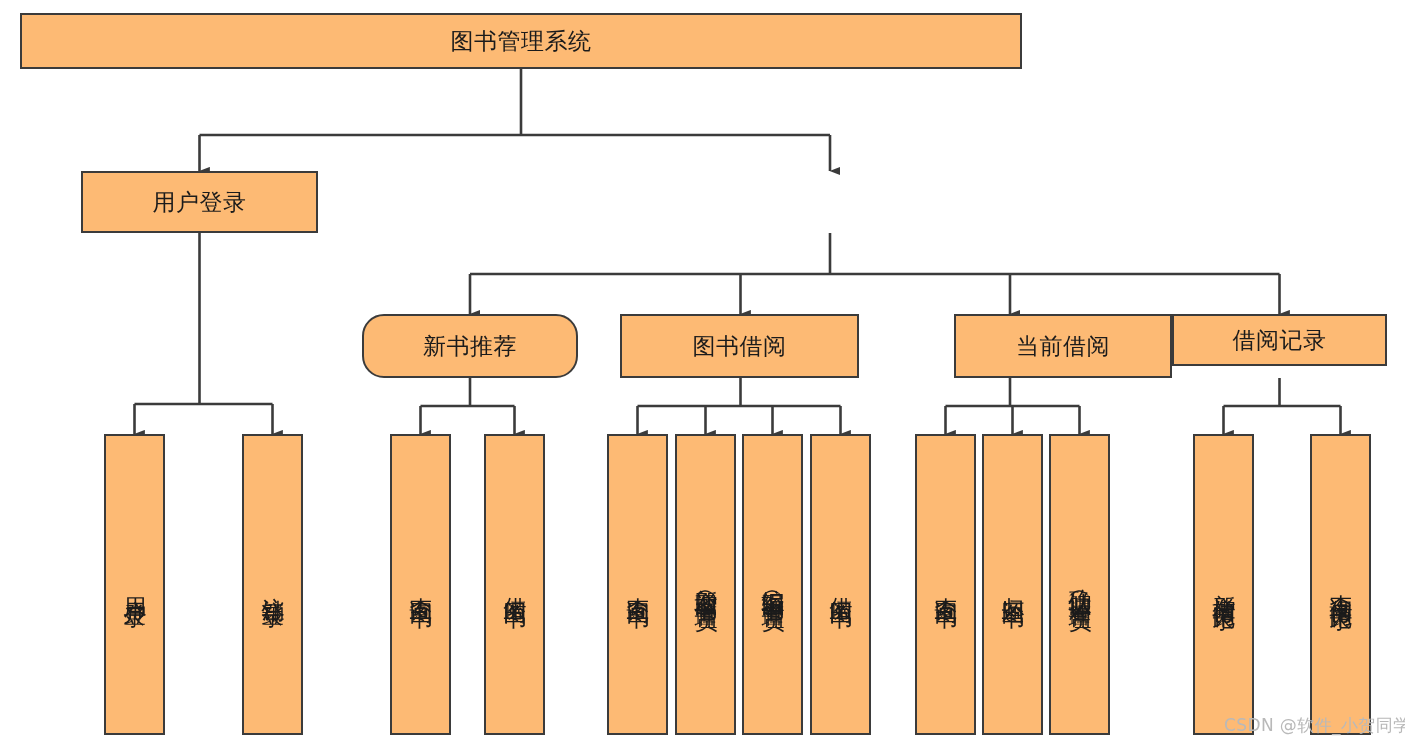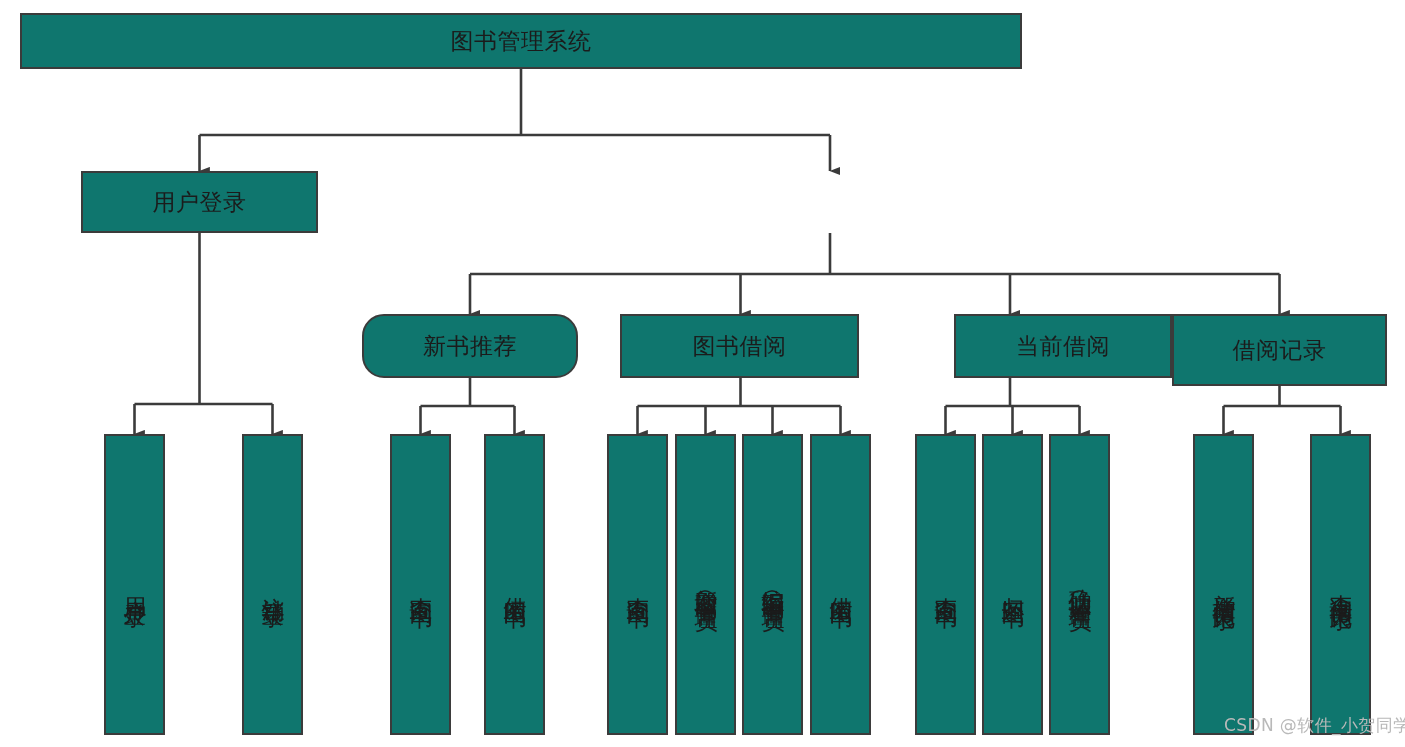--- a/index.html
+++ b/index.html
@@ -22,21 +22,21 @@
     left: 0;
     top: 0;
     width: 1405px;
     height: 747px;
     pointer-events: none;
   }
   .node {
     position: absolute;
     box-sizing: border-box;
     border: 2.5px solid #3b3b3b;
-    background: #0f766e;
+    background: #fdba74;
     display: flex;
     align-items: center;
     justify-content: center;
     color: #1b1b1b;
   }
   .node .node-label {
     display: block;
     text-align: center;
     line-height: 1.16;
     letter-spacing: 0.5px;
@@ -128,21 +128,21 @@
 
   <div class="node horiz" style="left:362px;top:314px;width:216px;height:64px;border-radius:22px;">
     <span class="node-label">新书推荐</span>
   </div>
   <div class="node horiz" style="left:620px;top:314px;width:239px;height:64px;">
     <span class="node-label">图书借阅</span>
   </div>
   <div class="node horiz" style="left:954px;top:314px;width:218px;height:64px;">
     <span class="node-label">当前借阅</span>
   </div>
-  <div class="node horiz" style="left:1172px;top:314px;width:215px;height:72px;">
+  <div class="node horiz" style="left:1172px;top:314px;width:215px;height:52px;">
     <span class="node-label">借阅记录</span>
   </div>
 
   <div class="node vert" style="left:104px;top:434px;width:61px;height:301px;">
     <span class="node-label">用户登录</span>
   </div>
   <div class="node vert" style="left:242px;top:434px;width:61px;height:301px;">
     <span class="node-label">注销登录</span>
   </div>
   <div class="node vert" style="left:390px;top:434px;width:61px;height:301px;">

